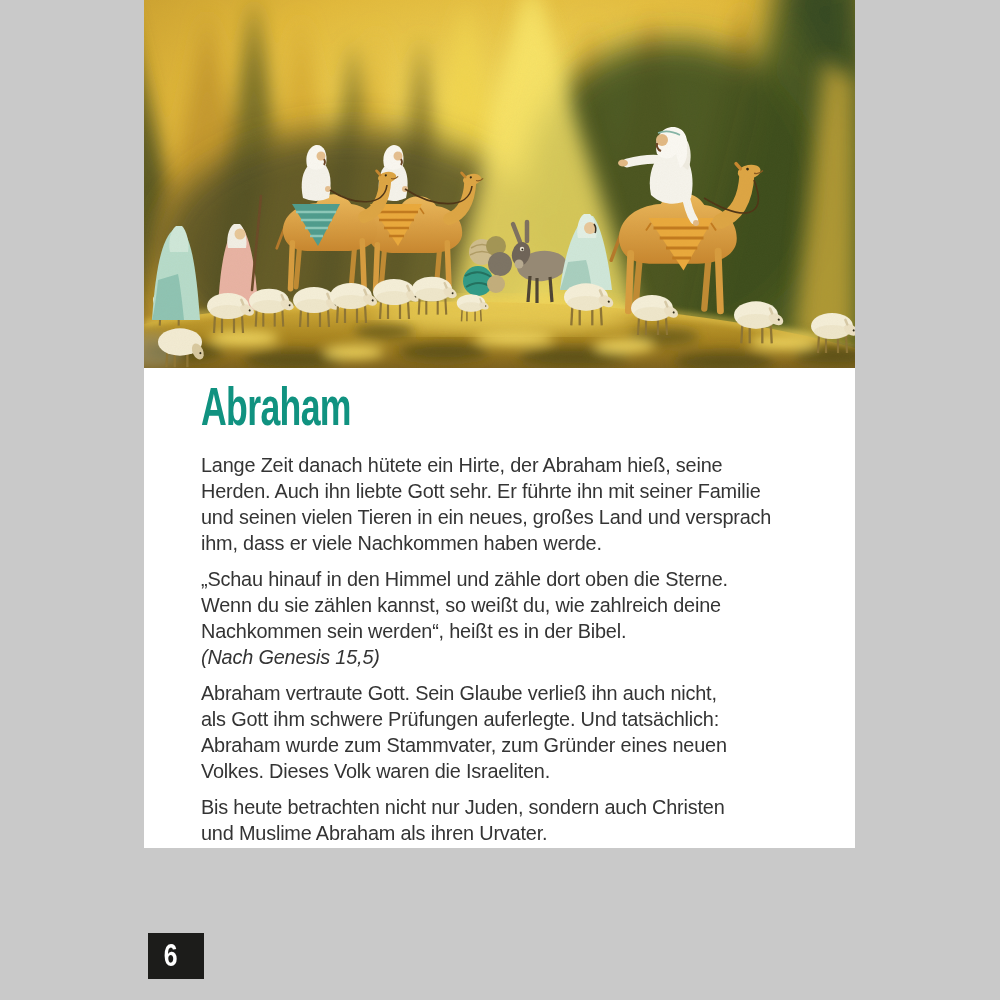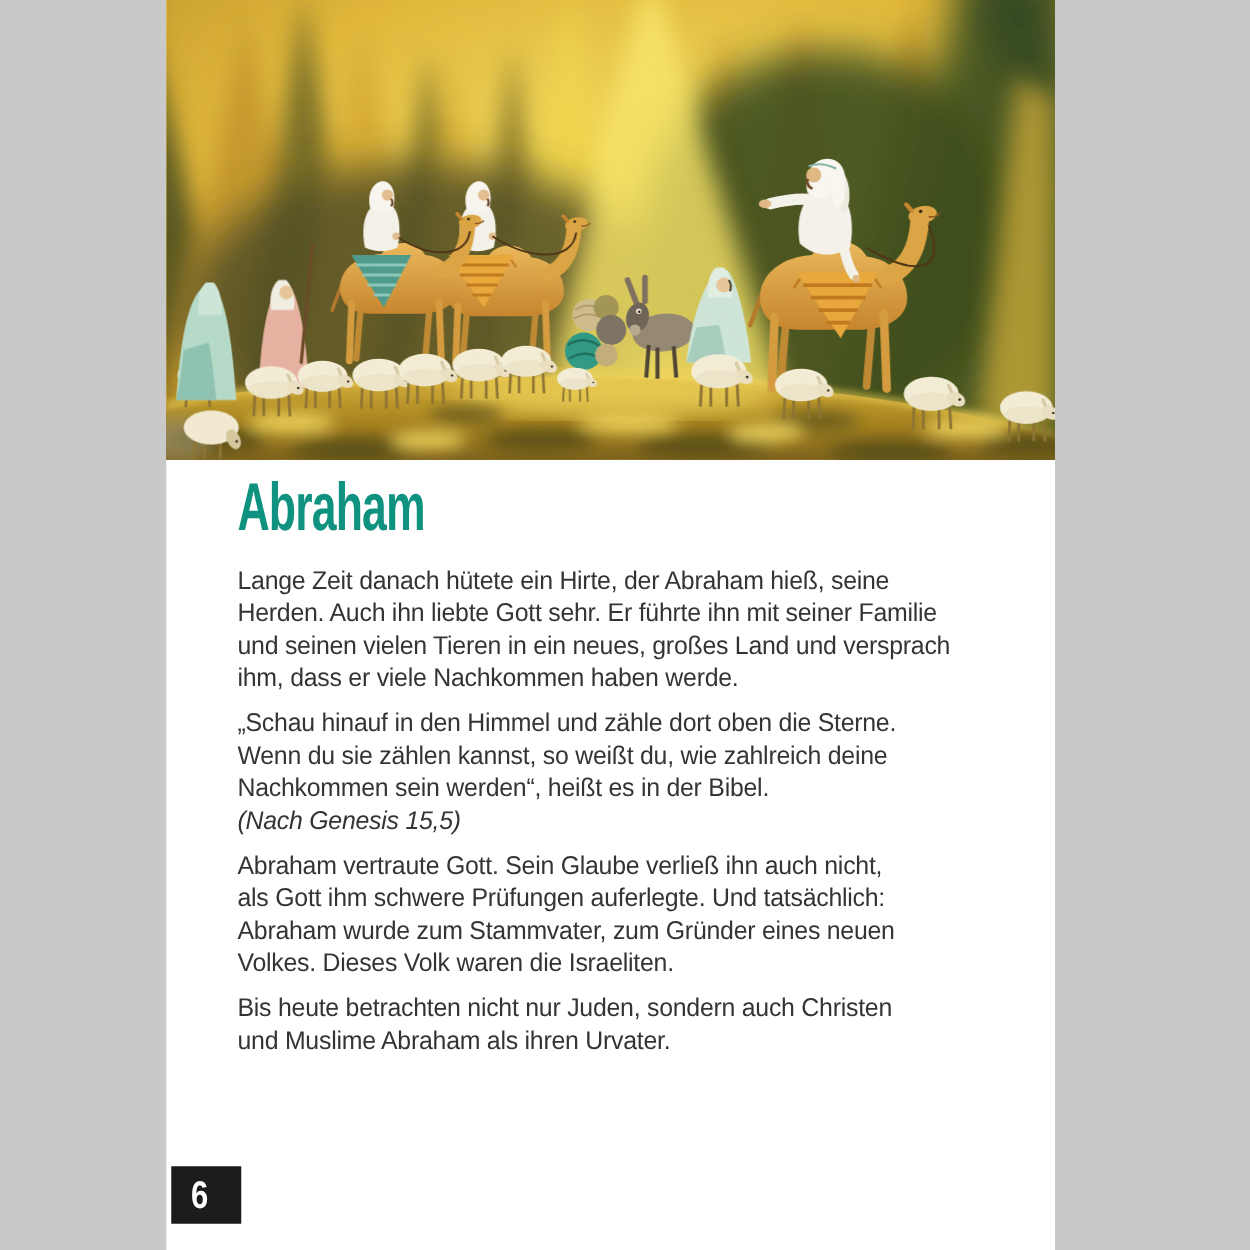--- a/index.html
+++ b/index.html
@@ -2,21 +2,21 @@
 <html><head>
 <meta charset="utf-8">
 <style>
   html,body{margin:0;padding:0;}
   body{
     width:1000px;height:1000px;position:relative;overflow:hidden;
     background:#c9c9c9;
     font-family:"Liberation Sans", sans-serif;
   }
   .page{
-    position:absolute;left:133px;top:0;width:711px;height:1000px;
+    position:absolute;left:144px;top:0;width:711px;height:848px;
     background:#ffffff;
   }
   .illustration{
     position:absolute;left:0;top:0;width:711px;height:368px;overflow:hidden;
     background:#e8c340;
   }
   .illustration svg{display:block;}
   h1.title{
     position:absolute;left:57px;top:379px;margin:0;
     font-size:54px;line-height:1;font-weight:700;letter-spacing:-1px;

